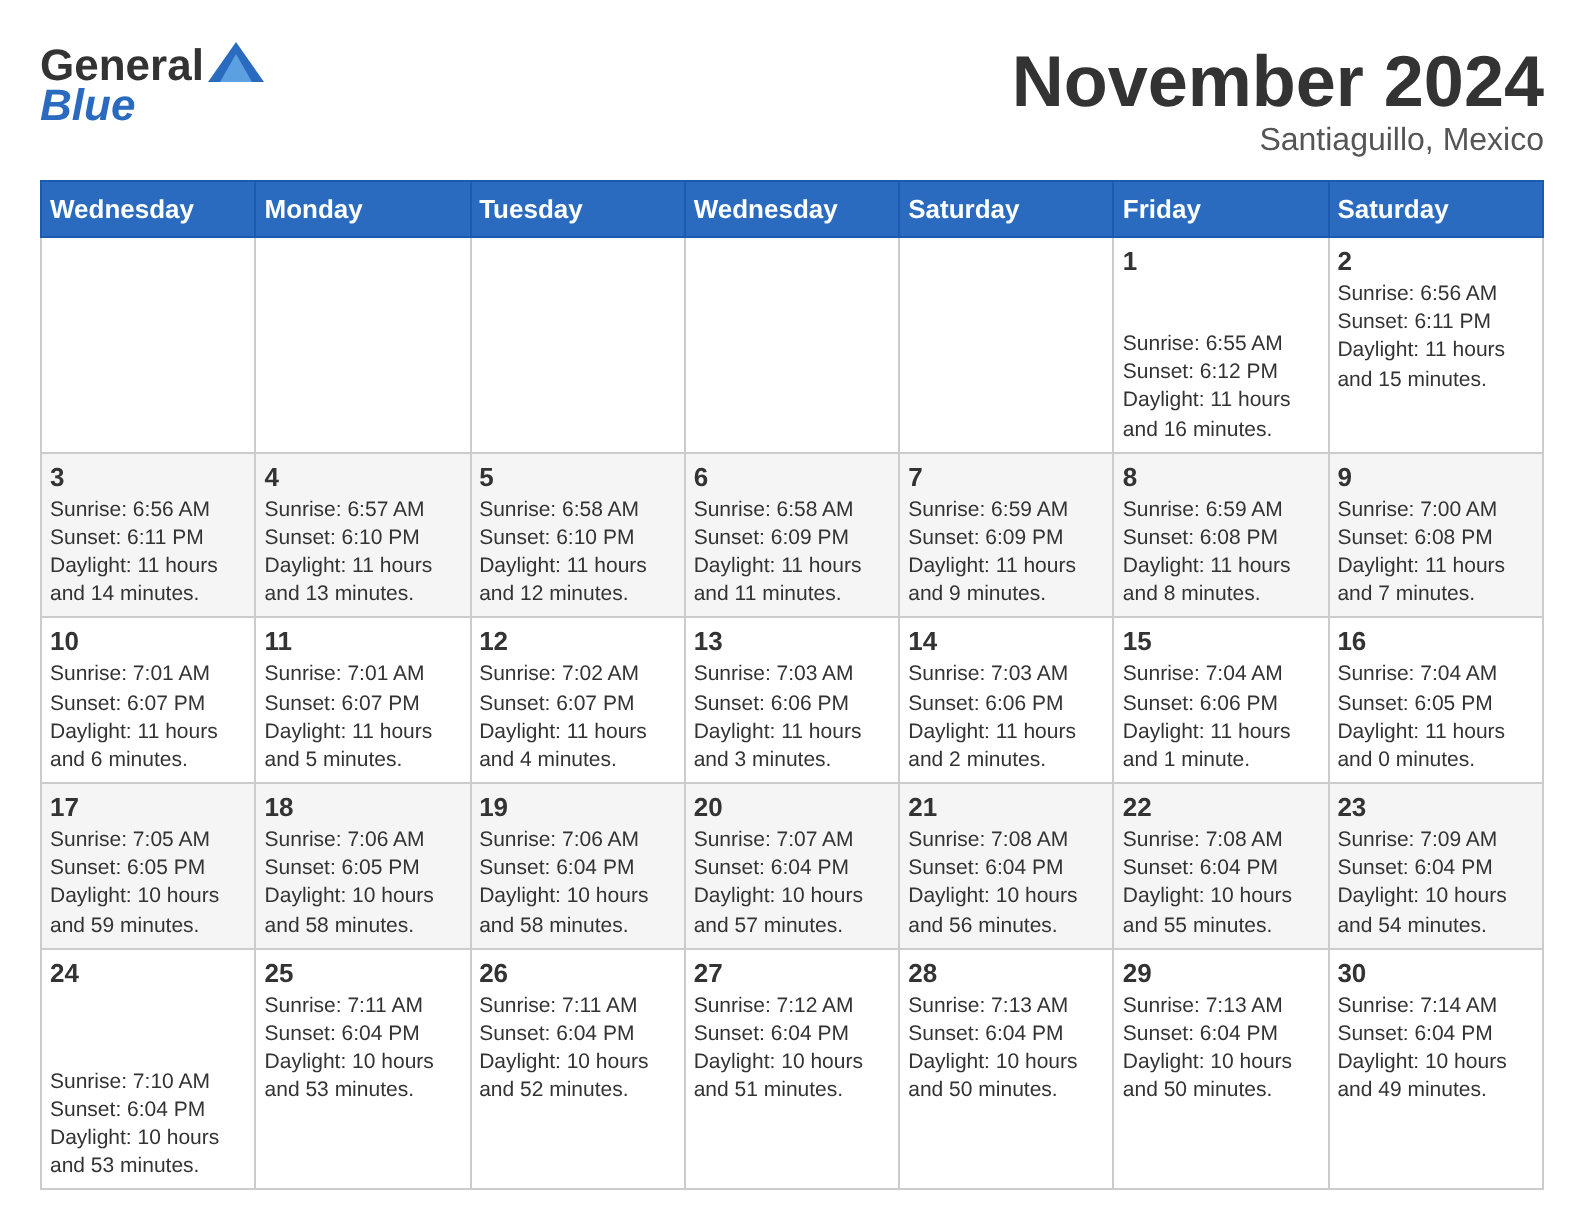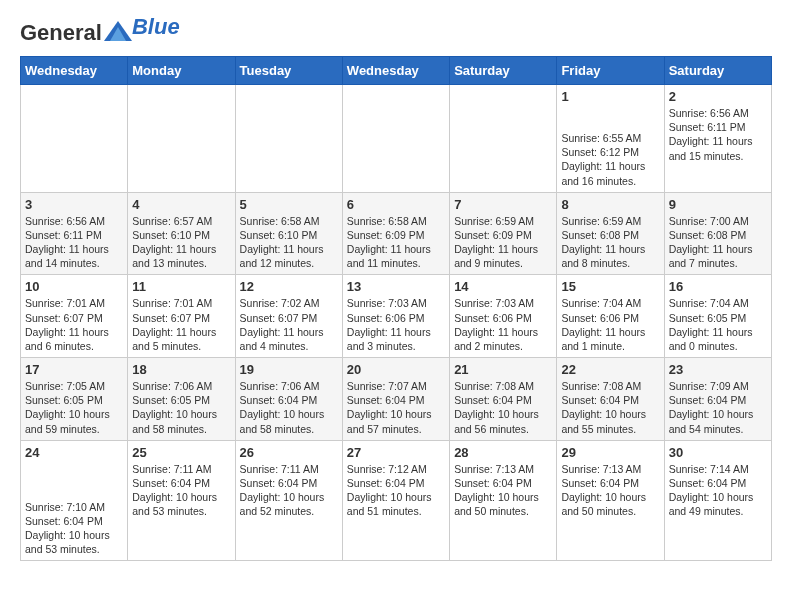--- a/index.html
+++ b/index.html
@@ -11,21 +11,21 @@
       padding: 20px;
     }
     .header {
       display: flex;
       justify-content: space-between;
       align-items: flex-start;
       margin-bottom: 10px;
     }
     .logo {
       display: flex;
-      flex-direction: row;
+      flex-direction: column;
       align-items: flex-start;
     }
     .logo-text {
       display: flex;
       align-items: center;
     }
     .logo-general {
       font-size: 22px;
       font-weight: bold;
       color: #333;
@@ -103,20 +103,22 @@
     <div class="logo-text">
       <span class="logo-general">General</span>
       <svg class="logo-icon" viewBox="0 0 28 20" xmlns="http://www.w3.org/2000/svg">
         <polygon points="0,20 14,0 28,20" fill="#2a6bbf"></polygon>
         <polygon points="6,20 14,6 22,20" fill="#5ba0e0"></polygon>
       </svg>
     </div>
     <span class="logo-blue" style="margin-top:-6px;">Blue</span>
   </div>
   <div class="title-block">
+    <div class="month-title">November 2024</div>
+    <div class="subtitle">Santiaguillo, Mexico</div>
   </div>
 </div>
 
 <table class="calendar">
   <thead>
     <tr>
     <th>Wednesday</th>
         <th>Monday</th>
         <th>Tuesday</th>
         <th>Wednesday</th>

